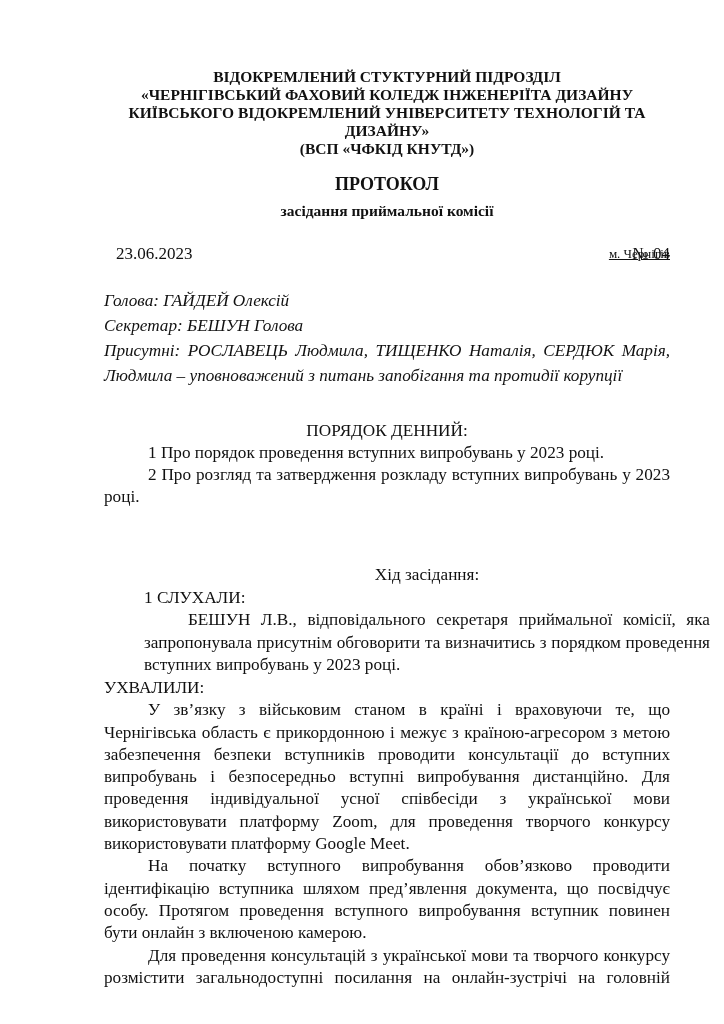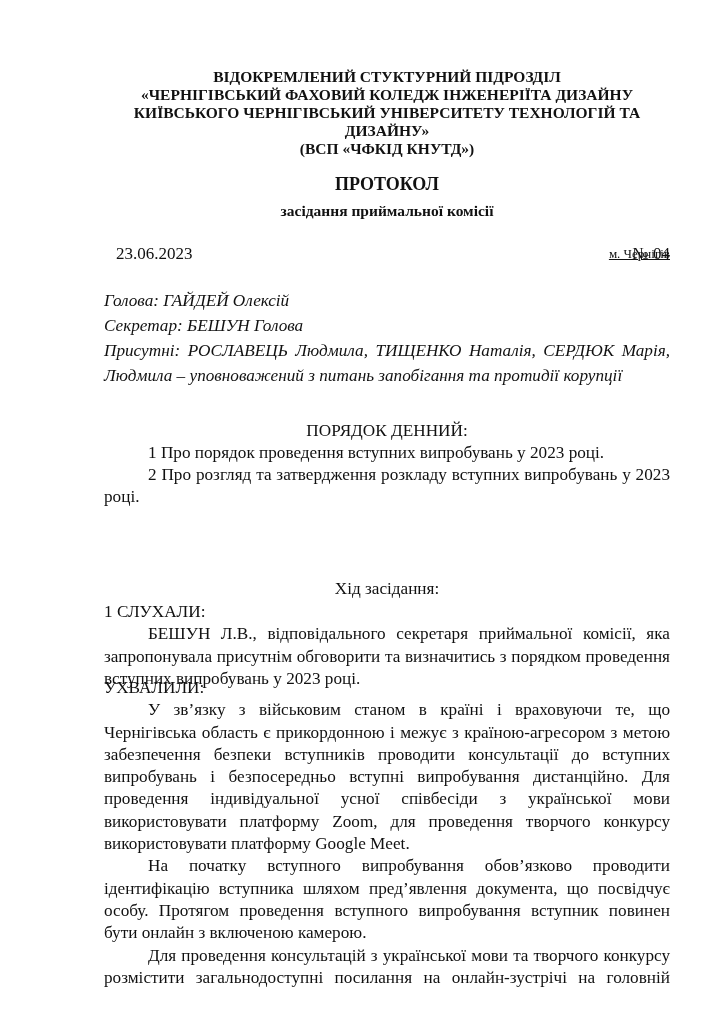--- a/index.html
+++ b/index.html
@@ -24,33 +24,33 @@
     .body {
       position: absolute; left: 0; width: 566px;
       font-size: 17.2px; line-height: 23px; text-align: justify;
     }
     .line { display: block; white-space: nowrap; }
     .just { text-align: justify; text-align-last: justify; }
     .ind { text-indent: 44px; }
     .center { text-align: center; }
     .attendees { top: 288px; line-height: 25px; font-style: italic; }
     .agenda { top: 420px; line-height: 22px; }
-    .meeting { top: 578px; line-height: 22.5px; }
+    .meeting { top: 564px; line-height: 22.5px; margin-left: 40px; }
     .decided { top: 677px; line-height: 22.3px; }
     p { margin: 0; }
   </style>
 </head>
 <body>
 
 <div class="page">
 
   <div class="hdr">
     <div>ВІДОКРЕМЛЕНИЙ СТУКТУРНИЙ ПІДРОЗДІЛ</div>
     <div>«ЧЕРНІГІВСЬКИЙ ФАХОВИЙ КОЛЕДЖ ІНЖЕНЕРІЇТА ДИЗАЙНУ</div>
-    <div>КИЇВСЬКОГО ЧЕРНІГІВСЬКИЙ УНІВЕРСИТЕТУ ТЕХНОЛОГІЙ ТА</div>
+    <div>КИЇВСЬКОГО ВІДОКРЕМЛЕНИЙ УНІВЕРСИТЕТУ ТЕХНОЛОГІЙ ТА</div>
     <div>ДИЗАЙНУ»</div>
     <div>(ВСП «ЧФКІД КНУТД»)</div>
   </div>
 
   <div class="title t1">ПРОТОКОЛ</div>
   <div class="title t2">засідання приймальної комісії</div>
 
   <div class="meta">
     <span class="date">23.06.2023</span>
     <span class="city">м. Чернігів</span>

